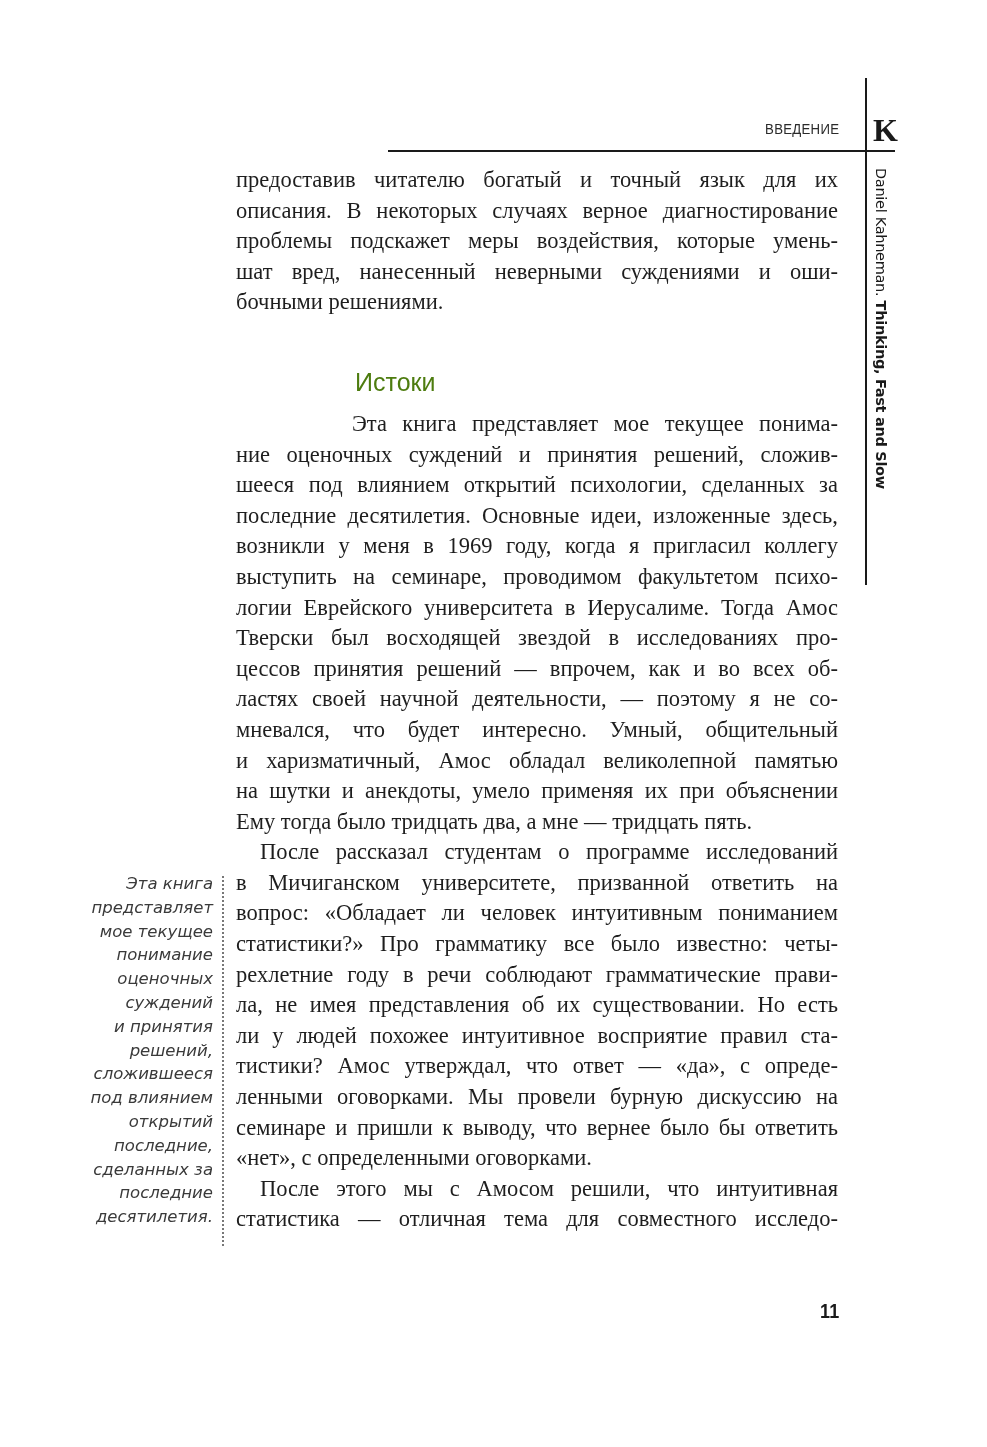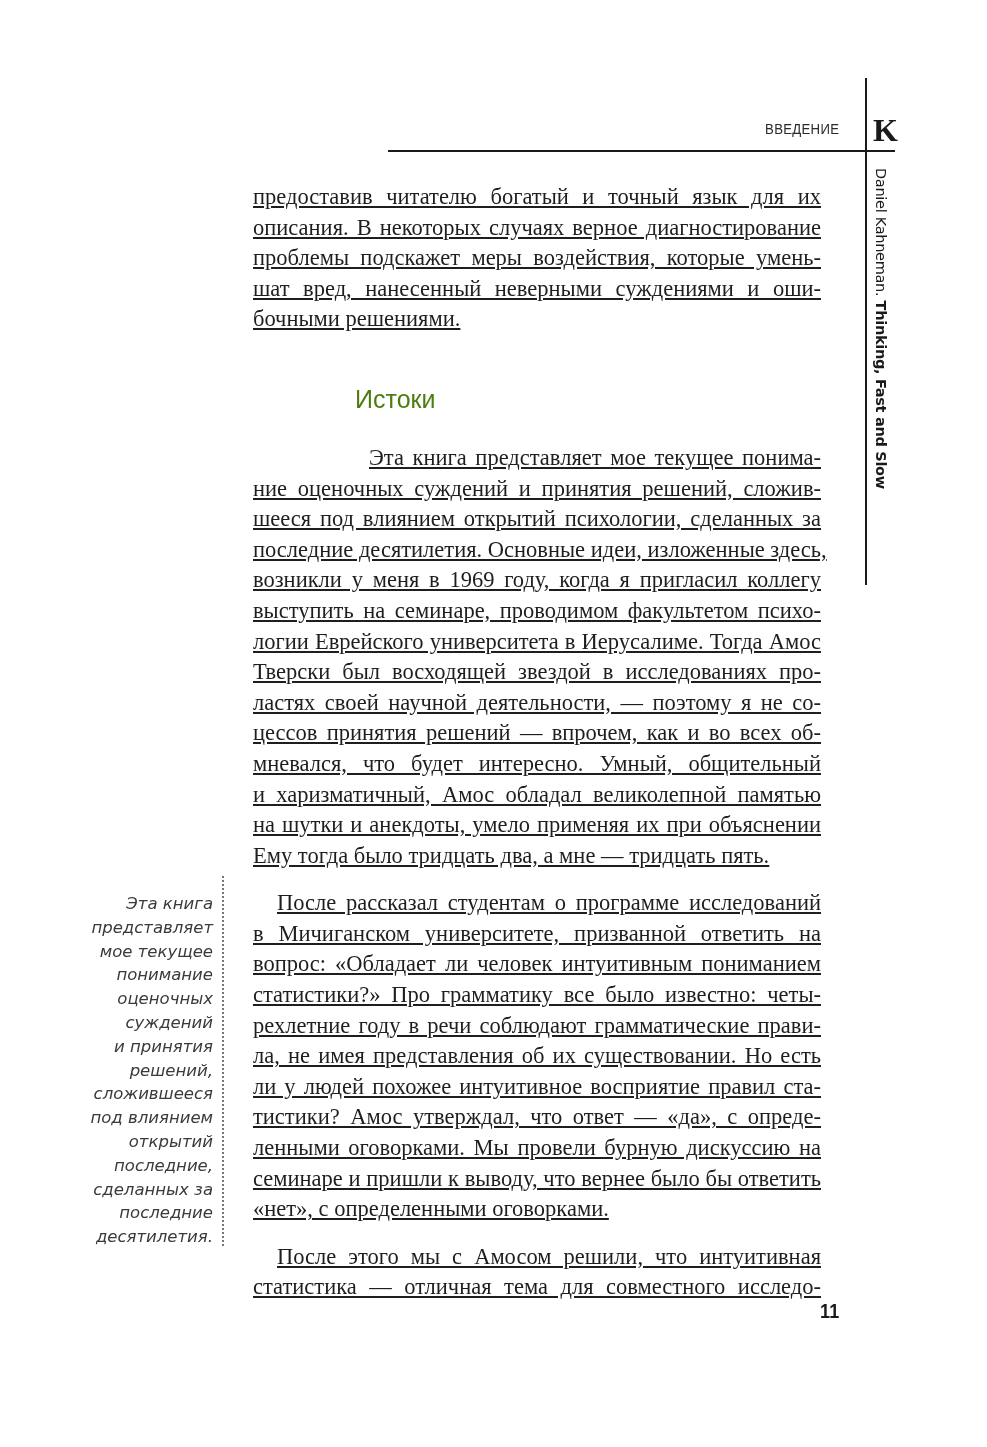--- a/index.html
+++ b/index.html
@@ -69,24 +69,23 @@
       position: absolute;
       left: 236px;
       top: 165px;
       width: 602px;
       font-family: "Liberation Serif", serif;
       font-size: 22.5px;
       line-height: 30.6px;
       color: #1e1e1e;
     }
     .main p {
-      margin: 17px;
+      margin: 0;
       text-align: justify;
       hyphens: manual;
-      text-decoration: underline;
     }
     .main .line {
       display: block;
       text-align: justify;
       text-align-last: justify;
       white-space: nowrap;
       overflow: visible;
     }
     .main .line.last {
       text-align-last: left;
@@ -111,21 +110,20 @@
       position: absolute;
       left: 60px;
       top: 872px;
       width: 153px;
       text-align: right;
       font-family: "DejaVu Sans", sans-serif;
       font-style: italic;
       font-size: 16.5px;
       line-height: 23.8px;
       color: #3a3a3a;
-      margin-top: 20px;
     }
     .sidenote .sline { display: block; white-space: nowrap; }
     .sidenote-rule {
       position: absolute;
       left: 222px;
       top: 876px;
       height: 370px;
       width: 0;
       border-left: 2px dotted #777;
     }
@@ -164,22 +162,22 @@
   <div class="section-heading">Истоки</div>
   <p id="para2" class="para para-first">
       <span class="line">Эта книга представляет мое текущее понима-</span>
       <span class="line">ние оценочных суждений и принятия решений, сложив-</span>
       <span class="line">шееся под влиянием открытий психологии, сделанных за</span>
       <span class="line">последние десятилетия. Основные идеи, изложенные здесь,</span>
       <span class="line">возникли у меня в 1969 году, когда я пригласил коллегу</span>
       <span class="line">выступить на семинаре, проводимом факультетом психо-</span>
       <span class="line">логии Еврейского университета в Иерусалиме. Тогда Амос</span>
       <span class="line">Тверски был восходящей звездой в исследованиях про-</span>
+      <span class="line">цессов принятия решений — впрочем, как и во всех об-</span>
       <span class="line">ластях своей научной деятельности, — поэтому я не со-</span>
-      <span class="line">цессов принятия решений — впрочем, как и во всех об-</span>
       <span class="line">мневался, что будет интересно. Умный, общительный</span>
       <span class="line">и харизматичный, Амос обладал великолепной памятью</span>
       <span class="line">на шутки и анекдоты, умело применяя их при объяснении</span>
       <span class="line last">Ему тогда было тридцать два, а мне — тридцать пять.</span>
     </p>
   <p id="para3" class="para para-indent">
       <span class="line">После рассказал студентам о программе исследований</span>
       <span class="line">в Мичиганском университете, призванной ответить на</span>
       <span class="line">вопрос: «Обладает ли человек интуитивным пониманием</span>
       <span class="line">статистики?» Про грамматику все было известно: четы-</span>

